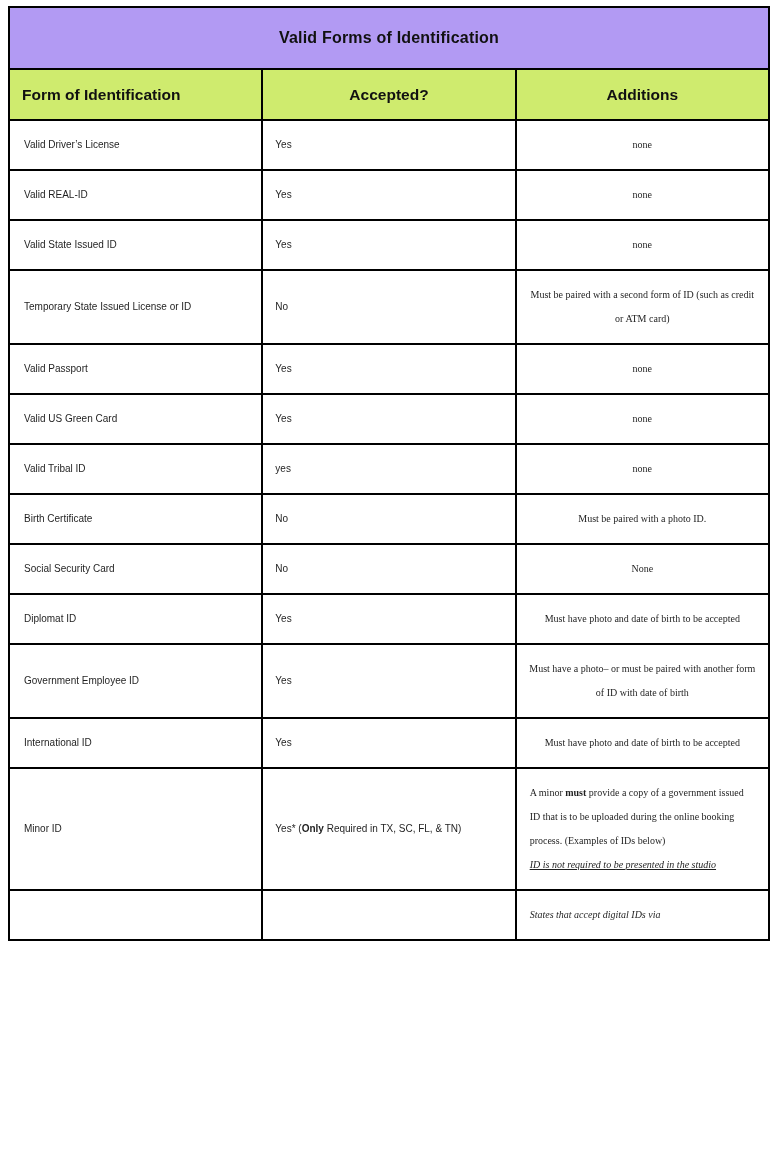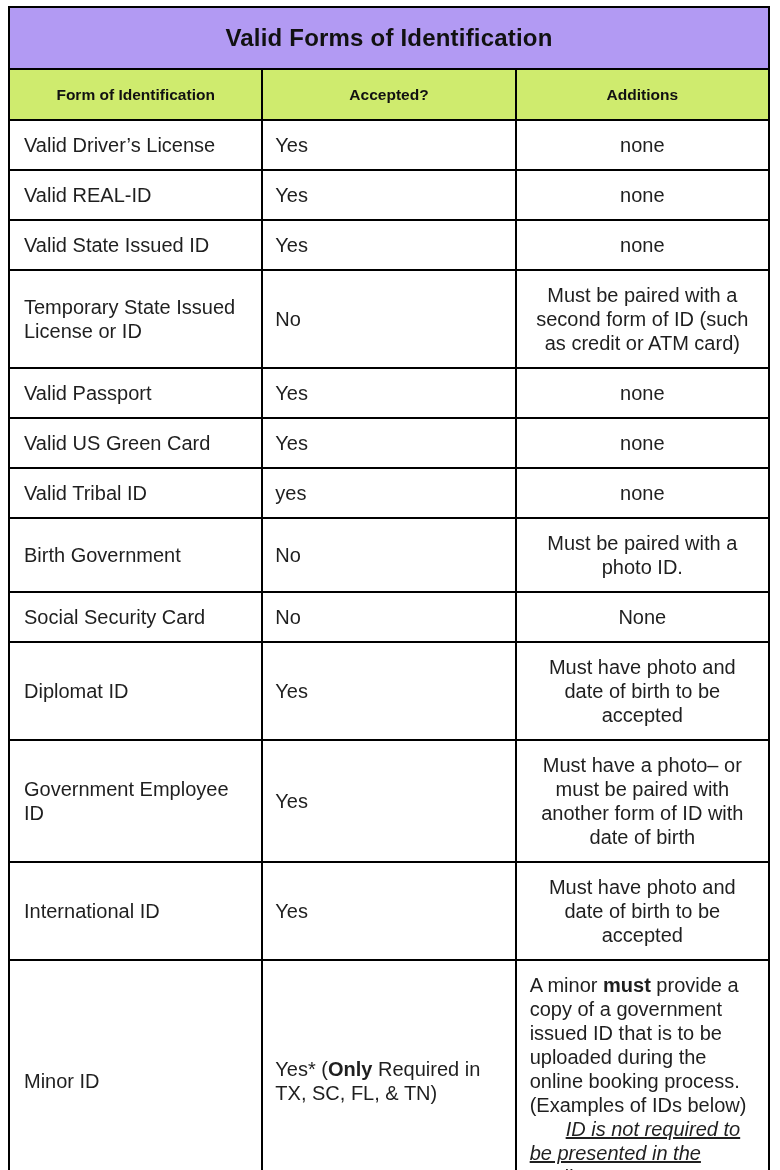--- a/index.html
+++ b/index.html
@@ -22,49 +22,49 @@
     border-collapse:collapse;
     table-layout:fixed;
   }
   table.id-table th, table.id-table td{
     border:2px solid var(--border);
     vertical-align:middle;
   }
   th.title-bar{
     background:var(--purple);
     height:62px;
-    font-size:24px;
+    font-size:16px;
     font-weight:700;
     text-align:center;
     color:#111;
     letter-spacing:0.2px;
   }
   tr.colhead th{
     background:var(--green);
     height:51px;
     font-size:15.5px;
     font-weight:700;
     color:#111;
     padding:8px 12px;
   }
-  th.c1{width:31.1%;text-align:center;padding-left:14px;}
+  th.c1{width:31.1%;text-align:left;padding-left:14px;}
   th.c2{width:30.6%;text-align:center;}
   th.c3{width:38.3%;text-align:center;margin-top:8px;}
   td{
-    font-size:20px;
+    font-size:10px;
     line-height:24px;
     padding:12px 12px;
     background:#ffffff;
   }
   td.form-cell{text-align:left;padding-left:14px;}
   td.accepted-cell{}
-  td.additions-cell{text-align:center;}
+  td.additions-cell{text-align:center;font-family:Liberation Serif, serif;}
   td.additions-cell.left{text-align:left;padding-left:13px;}
   .seg-b{font-weight:700;}
-  .seg-i{font-style:italic;margin-left:36px;}
+  .seg-i{font-style:italic;}
   .seg-u{text-decoration:underline;}
 </style>
 </head>
 <body>
 
 <table class="id-table">
   <thead>
     <tr>
       <th class="title-bar" colspan="3">Valid Forms of Identification</th>
     </tr>
@@ -104,21 +104,21 @@
         <td class="form-cell"><span>Valid US Green Card</span></td>
         <td class="accepted-cell"><span>Yes</span></td>
         <td class="additions-cell"><span>none</span></td>
       </tr>
       <tr>
         <td class="form-cell"><span>Valid Tribal ID</span></td>
         <td class="accepted-cell"><span>yes</span></td>
         <td class="additions-cell"><span>none</span></td>
       </tr>
       <tr>
-        <td class="form-cell"><span>Birth Government</span></td>
+        <td class="form-cell"><span>Birth Certificate</span></td>
         <td class="accepted-cell"><span>No</span></td>
         <td class="additions-cell"><span>Must be paired with a photo ID.</span></td>
       </tr>
       <tr>
         <td class="form-cell"><span>Social Security Card</span></td>
         <td class="accepted-cell"><span>No</span></td>
         <td class="additions-cell"><span>None</span></td>
       </tr>
       <tr>
         <td class="form-cell"><span>Diplomat ID</span></td>

